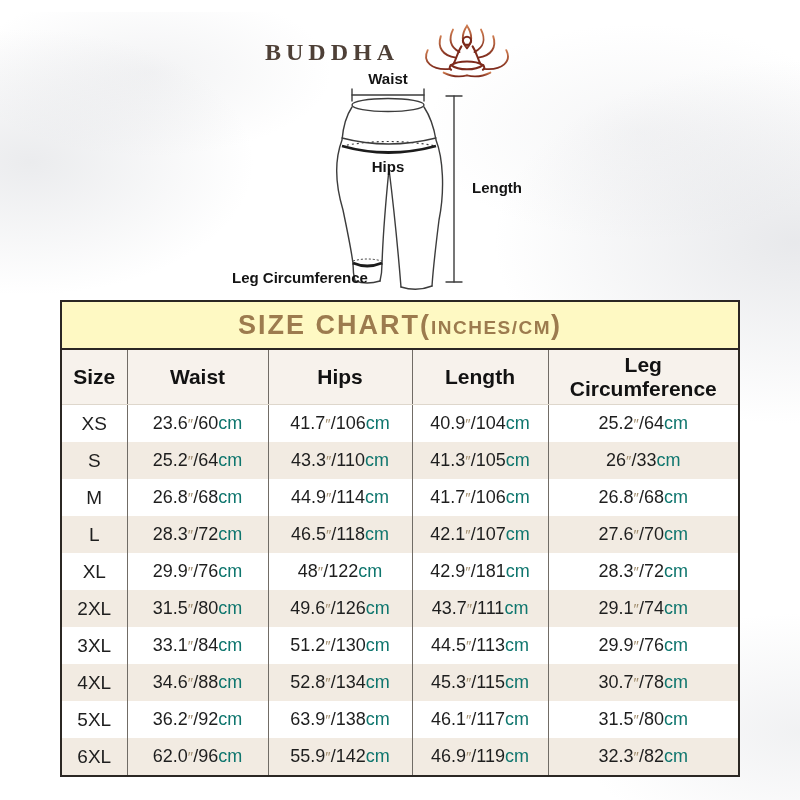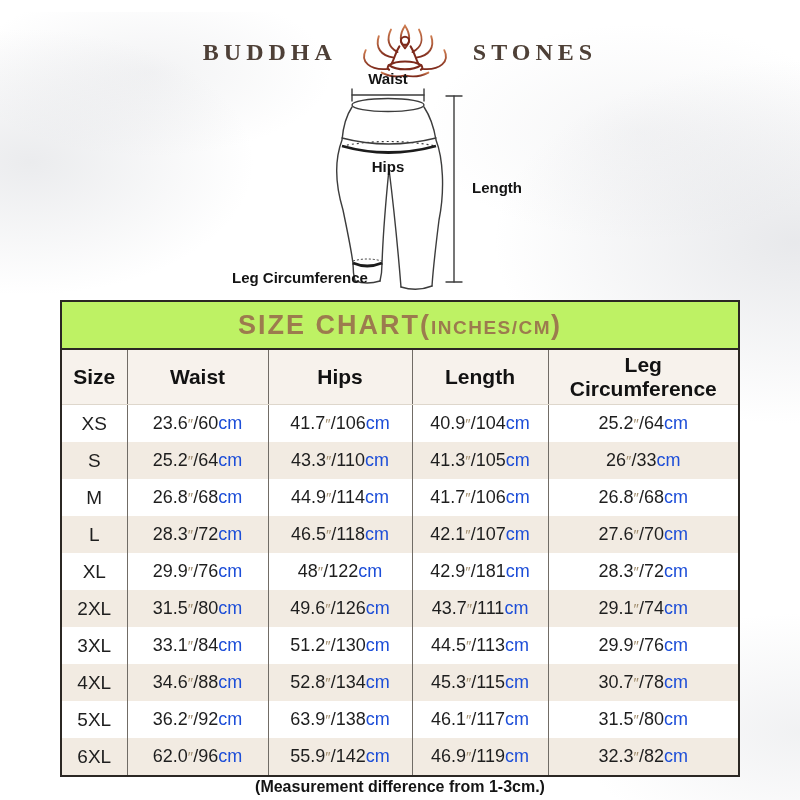--- a/index.html
+++ b/index.html
@@ -40,36 +40,36 @@
     font-size: 15px; font-weight: bold; fill: #141414;
   }
 
   
   .chart {
     position: absolute; left: 60px; top: 288px; width: 676px;
     border: 2px solid #2b2723; background: #ffffff;
   }
   .chart-title {
     height: 46px; line-height: 46px; text-align: center;
-    background: #bef264; border-bottom: 2px solid #2b2723;
+    background: #fef9c3; border-bottom: 2px solid #2b2723;
     color: #9c7b4e; font-weight: bold; font-size: 27px; letter-spacing: 2px;
     white-space: nowrap;
   }
   .chart-title .sub { font-size: 19px; letter-spacing: 1.5px; }
   table { width: 100%; border-collapse: collapse; table-layout: fixed; }
   th, td { border-left: 1px solid #716c66; text-align: center; }
   th:first-child, td:first-child { border-left: none; }
   thead th {
     height: 54px; background: #f7f2ec; color: #121212;
     font-size: 21px; font-weight: bold; border-bottom: 1px solid #ded7cc;
   }
   tbody td { height: 37px; font-size: 18px; color: #1e1e1e; }
   tbody tr:nth-child(even) td { background: #f2ebe2; }
   td .im { color: #a18d6d; font-size: 15px; }
-  td .cm { color: #1d4ed8; }
+  td .cm { color: #0f766e; }
   td.size-col { font-size: 19px; text-align: center; }
 
   .footnote {
     position: absolute; top: 766px; left: 0; right: 0;
     text-align: center; font-size: 16px; font-weight: bold; color: #141414;
   }
 </style>
 </head>
 <body>
 
@@ -98,21 +98,20 @@
       </g>
       <g stroke="#7d2a1c" stroke-width="2.2" stroke-linecap="round" fill="none">
         <circle cx="55" cy="19" r="4.4"></circle>
         <path d="M49,25 C45,31 44,37 41,43"></path>
         <path d="M61,25 C65,31 66,37 69,43"></path>
         <path d="M38,45 C46,40 64,40 72,45 C64,51 46,51 38,45 Z"></path>
         <path d="M38,45 C36,47 36,49 38,50"></path>
         <path d="M72,45 C74,47 74,49 72,50"></path>
       </g>
     </svg>
-    <span class="word">STONES</span>
   </header>
 
   <div class="diagram">
     <svg width="312" height="232" viewBox="0 0 312 232" fill="none">
       <g stroke="#3c3c3c" stroke-width="1.4" stroke-linecap="round" fill="none">
 
         <path d="M126,27 L198,27"></path>
         <path d="M126,21 L126,33"></path>
         <path d="M198,21 L198,33"></path>
 
@@ -242,14 +241,13 @@
           <td class="size-col"><span>6XL</span></td>
           <td><span>62.0</span><span class="im">″</span><span>/</span><span>96</span><span class="cm">cm</span></td>
           <td><span>55.9</span><span class="im">″</span><span>/</span><span>142</span><span class="cm">cm</span></td>
           <td><span>46.9</span><span class="im">″</span><span>/</span><span>119</span><span class="cm">cm</span></td>
           <td><span>32.3</span><span class="im">″</span><span>/</span><span>82</span><span class="cm">cm</span></td>
         </tr>
         </tbody>
     </table>
   </section>
 
-  <div class="footnote">(Measurement difference from 1-3cm.)</div>
 </div>
 
 </body></html>

